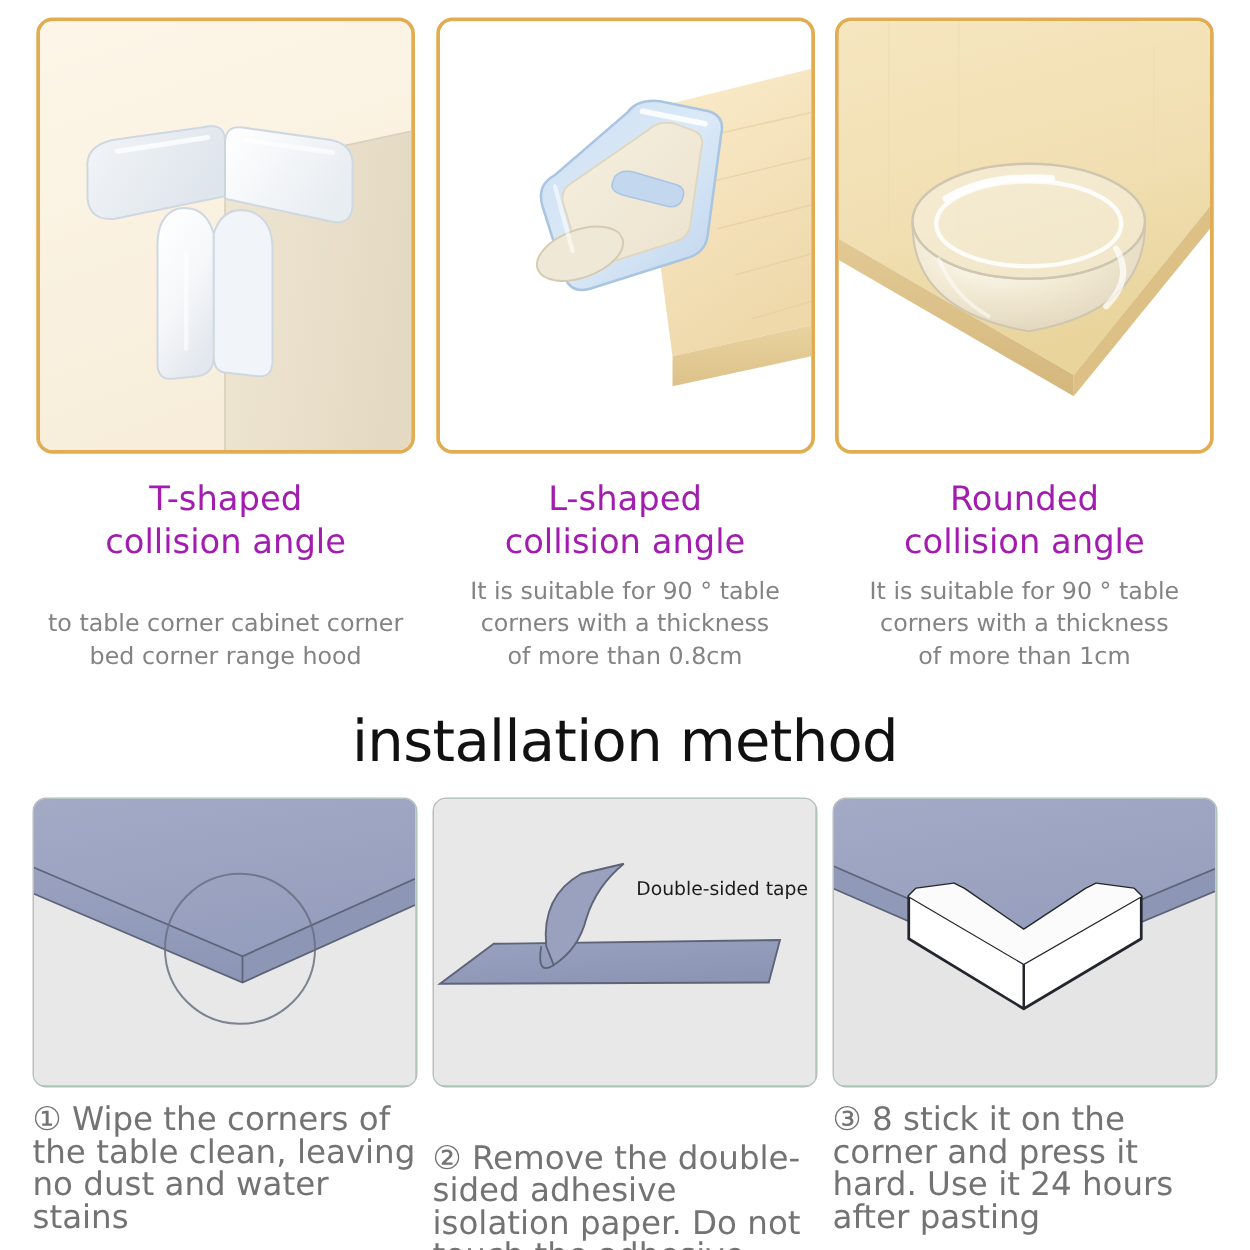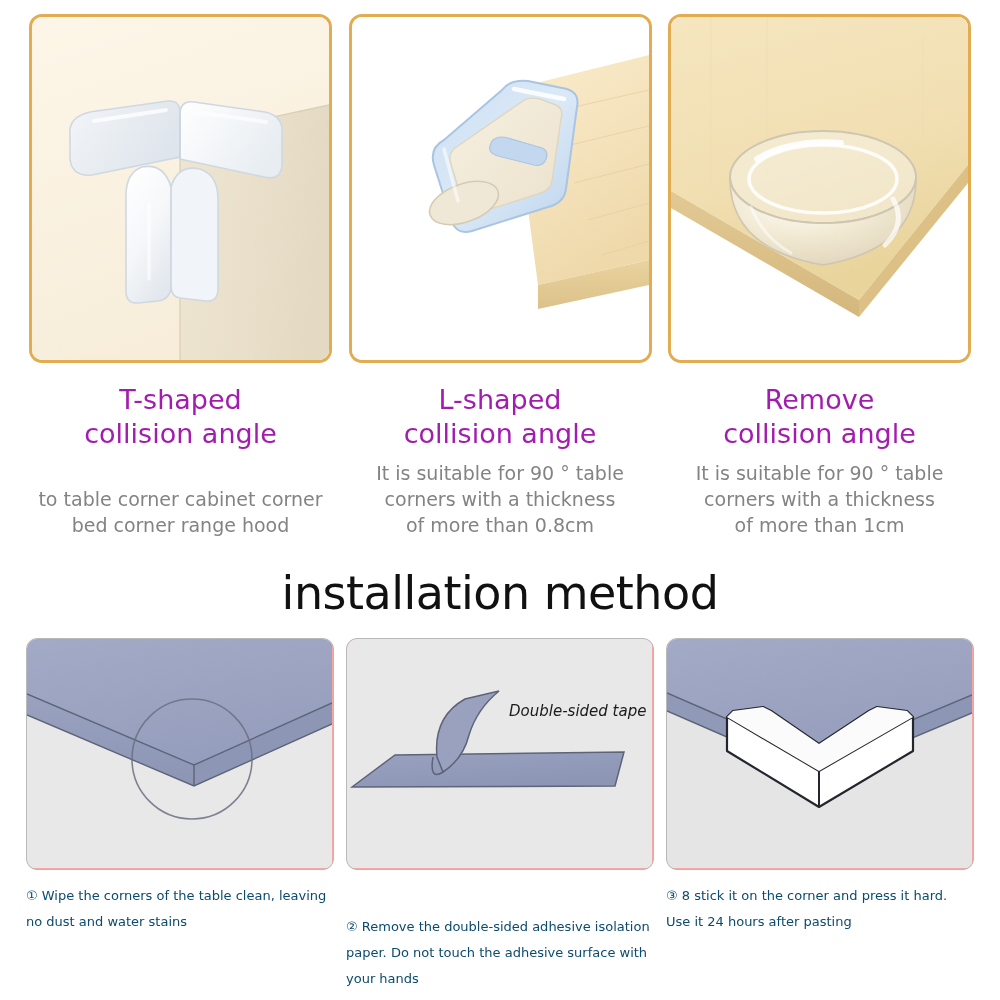--- a/index.html
+++ b/index.html
@@ -94,29 +94,28 @@
     flex-direction: column;
     align-items: center;
   }
   .install-panel {
     position: relative;
     width: 308px;
     height: 232px;
     border: 1.5px solid #b9b9b9;
     border-radius: 11px;
     overflow: hidden;
-    background: #fca5a5;
+    background: #86efac;
     box-sizing: border-box;
-    font-style: italic;
   }
   .install-caption {
     margin-top: 13px;
-    font-size: 13px;
+    font-size: 26px;
     line-height: 26px;
-    color: #0c4a6e;
+    color: #737373;
     text-align: center;
   }
   .install-col:nth-child(1) .install-caption,
   .install-col:nth-child(3) .install-caption {
     text-align: left;
     align-self: stretch;
   }
   .install-col:nth-child(2) .install-caption {
     text-align: left;
     align-self: stretch;
@@ -293,21 +292,21 @@
             <path d="M59 160 A93 46 0 0 0 245 160 L245 162 Q245 232 152 248 Q59 232 59 162 Z" fill="url(#dome3)" stroke="#cfc6b2" stroke-width="1.6"></path>
             <ellipse cx="152" cy="160" rx="93" ry="46" fill="none" stroke="#cfc6b2" stroke-width="2"></ellipse>
             <ellipse cx="152" cy="162" rx="74" ry="34" fill="none" stroke="#ffffff" stroke-width="3.5" opacity="0.85"></ellipse>
             <path d="M86 142 Q120 122 170 126" stroke="#ffffff" stroke-width="6" opacity="0.9" fill="none" stroke-linecap="round"></path>
             <path d="M222 182 Q236 206 214 228" stroke="#ffffff" stroke-width="5" opacity="0.7" fill="none" stroke-linecap="round"></path>
             <path d="M80 190 Q92 220 120 236" stroke="#ffffff" stroke-width="3" opacity="0.5" fill="none" stroke-linecap="round"></path>
           </g>
         </svg>
       </div>
       <div class="product-title">
-        <span>Remove</span><br>
+        <span>Rounded</span><br>
         <span>collision angle</span>
       </div>
       <div class="product-desc">
         <span>It is suitable for 90 ° table</span><br>
         <span>corners with a thickness</span><br>
         <span>of more than 1cm</span>
       </div>
     </div>
 
   </div>

